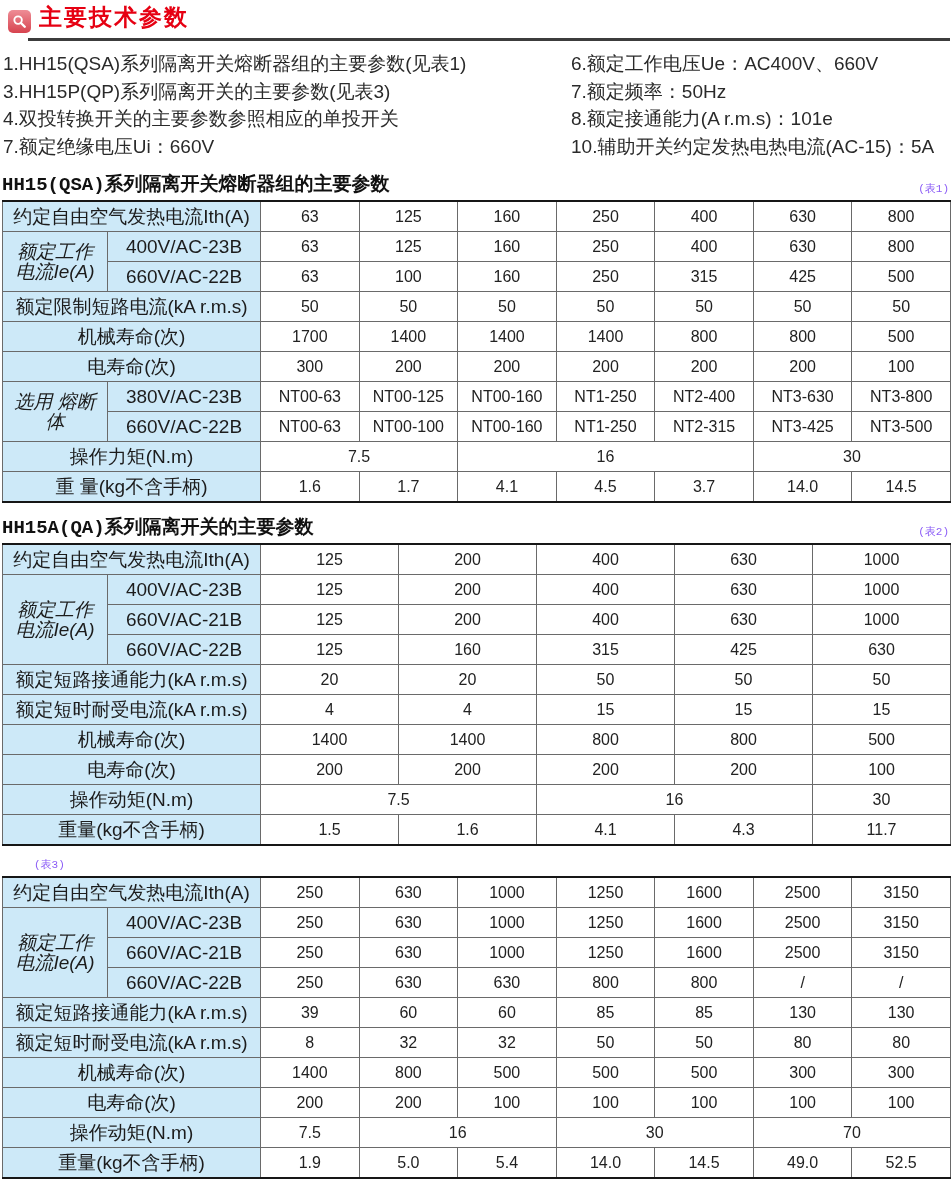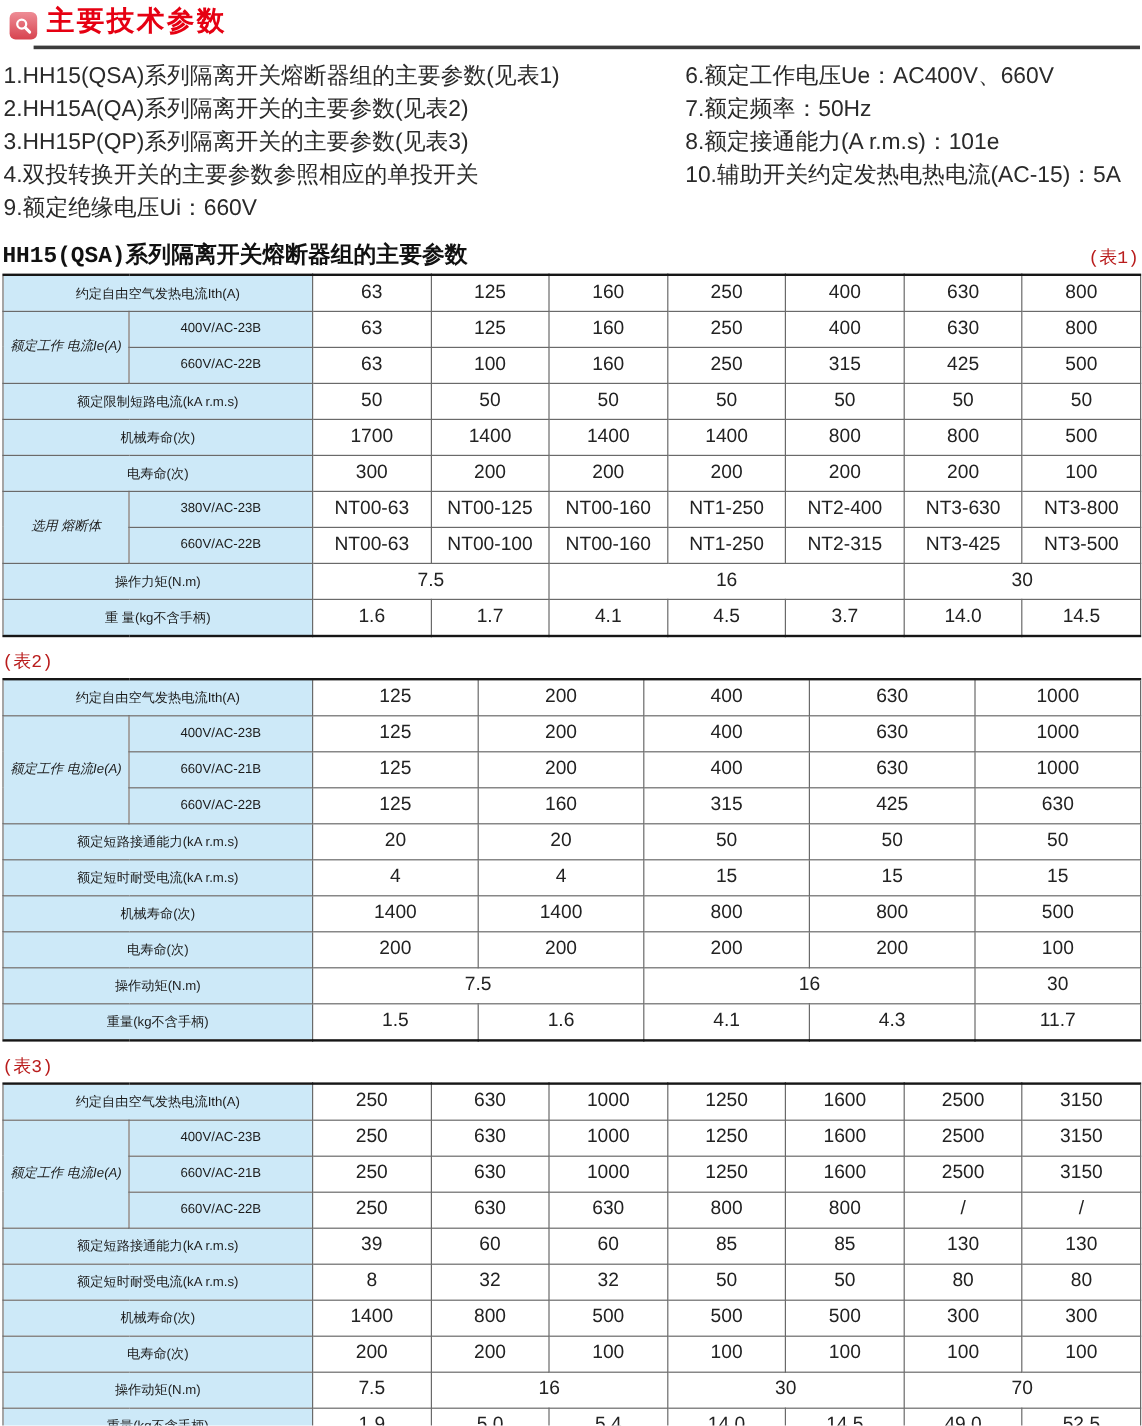--- a/index.html
+++ b/index.html
@@ -22,31 +22,31 @@
   
   .notes{display:flex;font-size:19px;line-height:27.5px;color:#2a2a2a;padding-left:1px;}
   .notes-left{width:568px;flex:0 0 auto;}
   .notes-right{flex:1;}
   .note-item{white-space:nowrap;}
 
   
   .tsec{margin-top:11px;}
   .tsec-head{display:flex;justify-content:space-between;align-items:flex-end;padding:0 1px 3px 0;font-family:Liberation Mono, monospace;}
   .tsec-title{font-size:19px;font-weight:bold;color:#111;}
-  .tsec-tag{font-size:15px;color:#b91c1c;padding-bottom:1px;}
+  .tsec-tag{font-size:11px;color:#8b5cf6;padding-bottom:1px;margin-left:32px;}
 
   table.ptable{border-collapse:collapse;table-layout:fixed;width:948px;
     border-top:2px solid #161616;border-bottom:2px solid #161616;
     border-left:1px solid #444;border-right:1px solid #444;}
   table.ptable td{
     border:1px solid #6a6a6a;
     text-align:center;vertical-align:middle;
     height:29px;padding:0 2px;overflow:hidden;
   }
-  td.lbl{background:#cde9f8;font-size:11px;color:#1c1c1c;}
+  td.lbl{background:#cde9f8;font-size:19px;color:#1c1c1c;}
   td.lbl-group{line-height:20px;font-style:italic;}
   td.val{background:#ffffff;font-size:16px;color:#222;}
 </style>
 </head>
 <body>
 
 <div class="page">
 
   <div class="hdr">
     <span class="hdr-icon">
@@ -55,24 +55,23 @@
         <line x1="9.6" y1="9.6" x2="13.6" y2="13.6" stroke="#ffffff" stroke-width="2.6" stroke-linecap="round"></line>
       </svg>
     </span>
     <span class="hdr-title">主要技术参数</span>
   </div>
   <div class="hdr-rule"></div>
 
   <div class="notes">
     <div class="notes-left">
       <div class="note-item">1.HH15(QSA)系列隔离开关熔断器组的主要参数(见表1)</div>
-      <div class="note-item">2.HH15A(QA)系列隔离开关的主要参数(见表2)</div>
       <div class="note-item">3.HH15P(QP)系列隔离开关的主要参数(见表3)</div>
       <div class="note-item">4.双投转换开关的主要参数参照相应的单投开关</div>
-      <div class="note-item">9.额定绝缘电压Ui：660V</div>
+      <div class="note-item">7.额定绝缘电压Ui：660V</div>
     </div>
     <div class="notes-right">
       <div class="note-item">6.额定工作电压Ue：AC400V、660V</div>
       <div class="note-item">7.额定频率：50Hz</div>
       <div class="note-item">8.额定接通能力(A r.m.s)：101e</div>
       <div class="note-item">10.辅助开关约定发热电热电流(AC-15)：5A</div>
     </div>
   </div>
 
   <div class="tsec">
@@ -190,20 +189,21 @@
             <td class="val">3.7</td>
             <td class="val">14.0</td>
             <td class="val">14.5</td>
           </tr>
         </tbody>
       </table>
   </div>
 
   <div class="tsec">
     <div class="tsec-head">
+      <span class="tsec-title">HH15A(QA)系列隔离开关的主要参数</span>
       <span class="tsec-tag">(表2)</span>
     </div>
     <table class="ptable">
         <colgroup>
           <col style="width: 105px;">
           <col style="width: 153px;">
           <col style="width: 138px;">
           <col style="width: 138px;">
           <col style="width: 138px;">
           <col style="width: 138px;">

